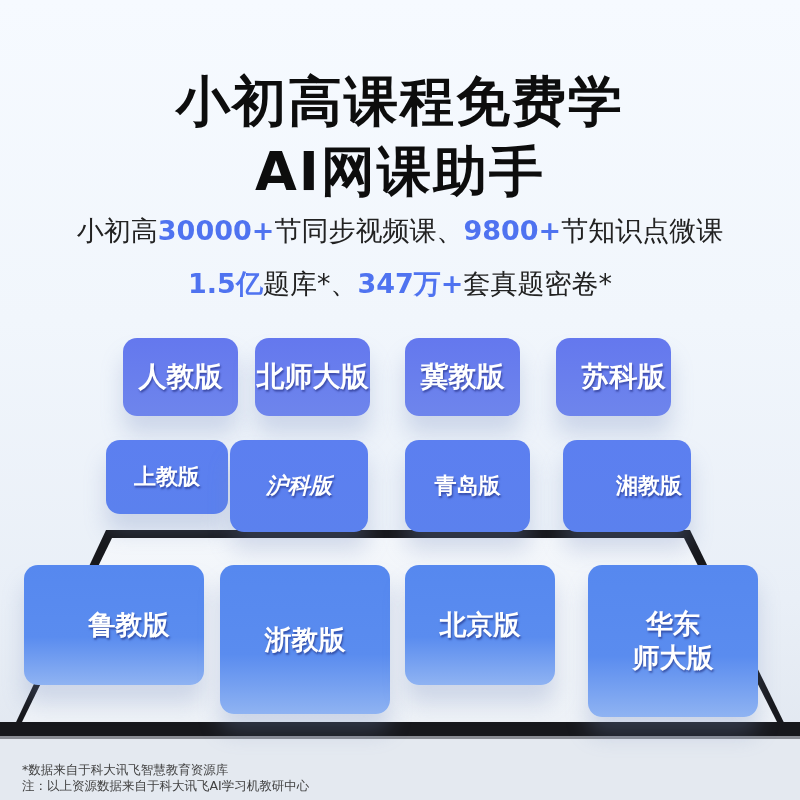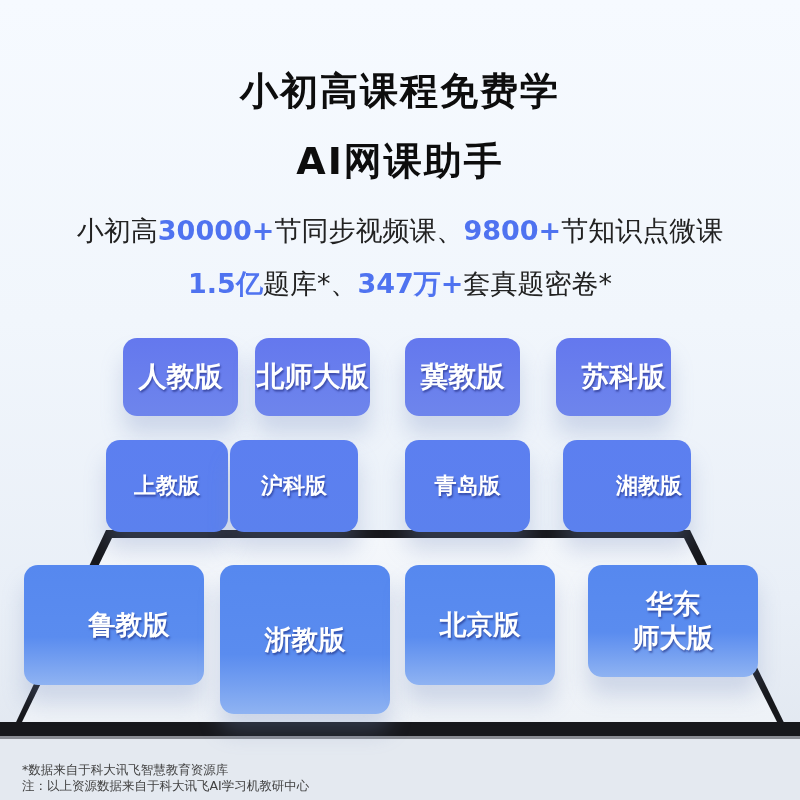--- a/index.html
+++ b/index.html
@@ -4,21 +4,21 @@
 <style>
   * { margin:0; padding:0; box-sizing:border-box; }
   html, body { width:800px; height:800px; overflow:hidden; }
   body {
     position:relative;
     font-family:"DejaVu Sans","Liberation Sans",sans-serif;
     background: linear-gradient(180deg,#f6faff 0%,#f1f6fc 40%,#e9eff7 75%,#dfe5ee 100%);
   }
   .headline {
     position:absolute; left:0; width:800px; text-align:center;
-    color:#0d0d0d; font-weight:bold; font-size:38px; letter-spacing:2px;
+    color:#0d0d0d; font-weight:bold; font-size:54px; letter-spacing:2px;
   }
   .h1 { top:66px; }
   .h2 { top:136px; }
   .sub {
     position:absolute; left:0; width:800px; text-align:center;
     color:#222; font-size:27px; white-space:nowrap;
   }
   .sub1 { top:213px; }
   .sub2 { top:266px; }
   .hl { color:#4f73f0; font-weight:bold; }
@@ -74,41 +74,41 @@
 <div class="tile row1" style="left:255px;top:338px;width:115px;height:78px;">
     <span>北师大版</span>
   </div>
 <div class="tile row1" style="left:405px;top:338px;width:115px;height:78px;">
     <span>冀教版</span>
   </div>
 <div class="tile row1" style="left:556px;top:338px;width:115px;height:78px;padding-left:20px;">
     <span>苏科版</span>
   </div>
 
-<div class="tile row2" style="left:106px;top:440px;width:122px;height:92px;">
+<div class="tile row2" style="left:106px;top:440px;width:122px;height:74px;">
     <span>上教版</span>
   </div>
-<div class="tile row2" style="left:230px;top:440px;width:128px;height:92px;">
+<div class="tile row2" style="left:230px;top:440px;width:138px;height:92px;font-style:italic;">
     <span>沪科版</span>
   </div>
 <div class="tile row2" style="left:405px;top:440px;width:125px;height:92px;">
     <span>青岛版</span>
   </div>
 <div class="tile row2" style="left:563px;top:440px;width:128px;height:92px;padding-left:44px;">
     <span>湘教版</span>
   </div>
 
 <div class="tile row3" style="left:24px;top:565px;width:180px;height:120px;padding-left:30px;">
     <span>鲁教版</span>
   </div>
 <div class="tile row3" style="left:220px;top:565px;width:170px;height:149px;">
     <span>浙教版</span>
   </div>
 <div class="tile row3" style="left:405px;top:565px;width:150px;height:120px;">
     <span>北京版</span>
   </div>
-<div class="tile row3" style="left:588px;top:565px;width:170px;height:112px;">
+<div class="tile row3" style="left:588px;top:565px;width:170px;height:152px;">
     <span style="white-space:pre-line;">华东
 师大版</span>
   </div>
 
 <div class="footnote" style="top:762px;">*数据来自于科大讯飞智慧教育资源库</div>
 <div class="footnote" style="top:778px;">注：以上资源数据来自于科大讯飞AI学习机教研中心</div>
 
 </body></html>

